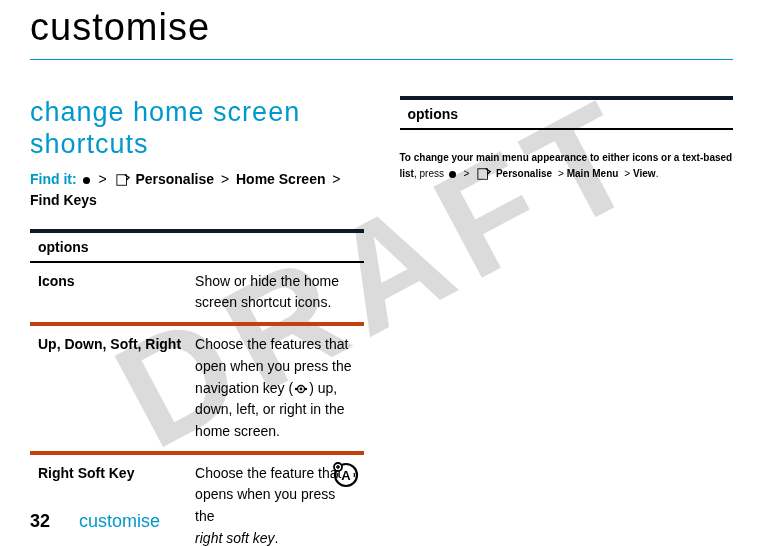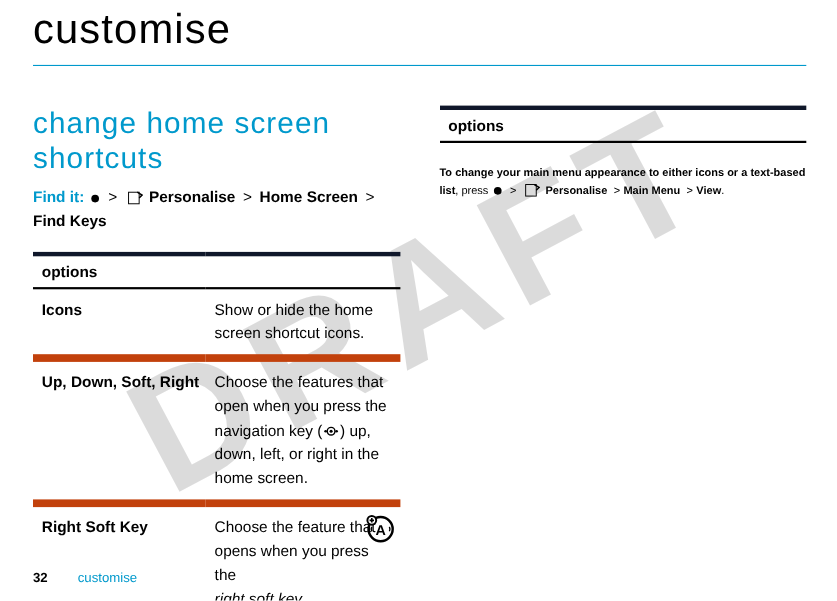--- a/index.html
+++ b/index.html
@@ -104,21 +104,21 @@
     table.options th.hdr {
       text-align: left;
       font-weight: bold;
       padding: 6px 8px;
       border-top: 4px solid #0f172a;
       border-bottom: 2px solid #000;
       font-family: Arial, sans-serif;
     }
     table.options td {
       padding: 8px 8px;
-      border-bottom: 7px solid #c2410c;
+      border-bottom: 4px solid #c2410c;
       vertical-align: top;
       line-height: 1.55;
     }
     table.options tr:last-child td {
       border-bottom: 2px solid #000;
     }
     table.options td.label {
       font-weight: bold;
       font-family: "Arial Narrow", Arial, sans-serif;
       font-stretch: condensed;
@@ -142,21 +142,21 @@
       font-size: 10px;
       line-height: 1.6;
     }
     .para .bold {
       font-weight: bold;
     }
     .footer {
       position: absolute;
       bottom: 14px;
       left: 30px;
-      font-size: 12px;
+      font-size: 18px;
       font-family: Arial, sans-serif;
     }
     .footer .pgnum {
       font-weight: bold;
       color: #000;
       margin-right: 24px;
     }
     .footer .sect {
       color: #0099cc;
     }

